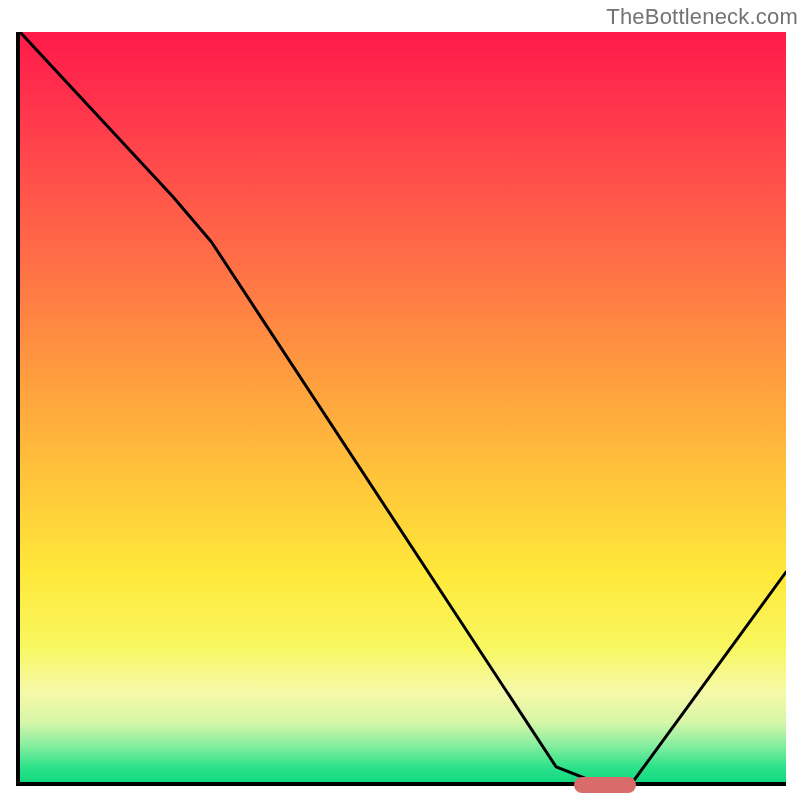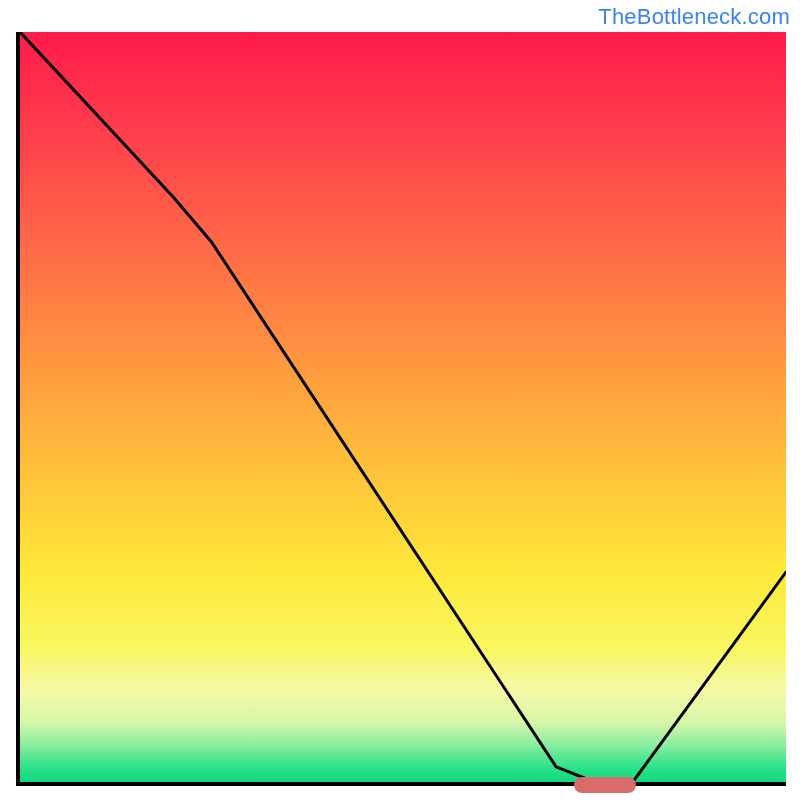--- a/index.html
+++ b/index.html
@@ -7,24 +7,24 @@
     padding: 0;
     width: 800px;
     height: 800px;
     background: #ffffff;
     font-family: Arial, Helvetica, sans-serif;
     position: relative;
   }
   .watermark {
     position: absolute;
     top: 4px;
-    right: 10px;
+    right: 2px;
     font-size: 22px;
     font-weight: 500;
-    color: #3b82f6;
+    color: #737373;
     letter-spacing: 0.2px;
   }
   .plot-frame {
     position: absolute;
     left: 16px;
     top: 32px;
     width: 770px;
     height: 754px;
     box-sizing: border-box;
     border-left: 4px solid #000;

